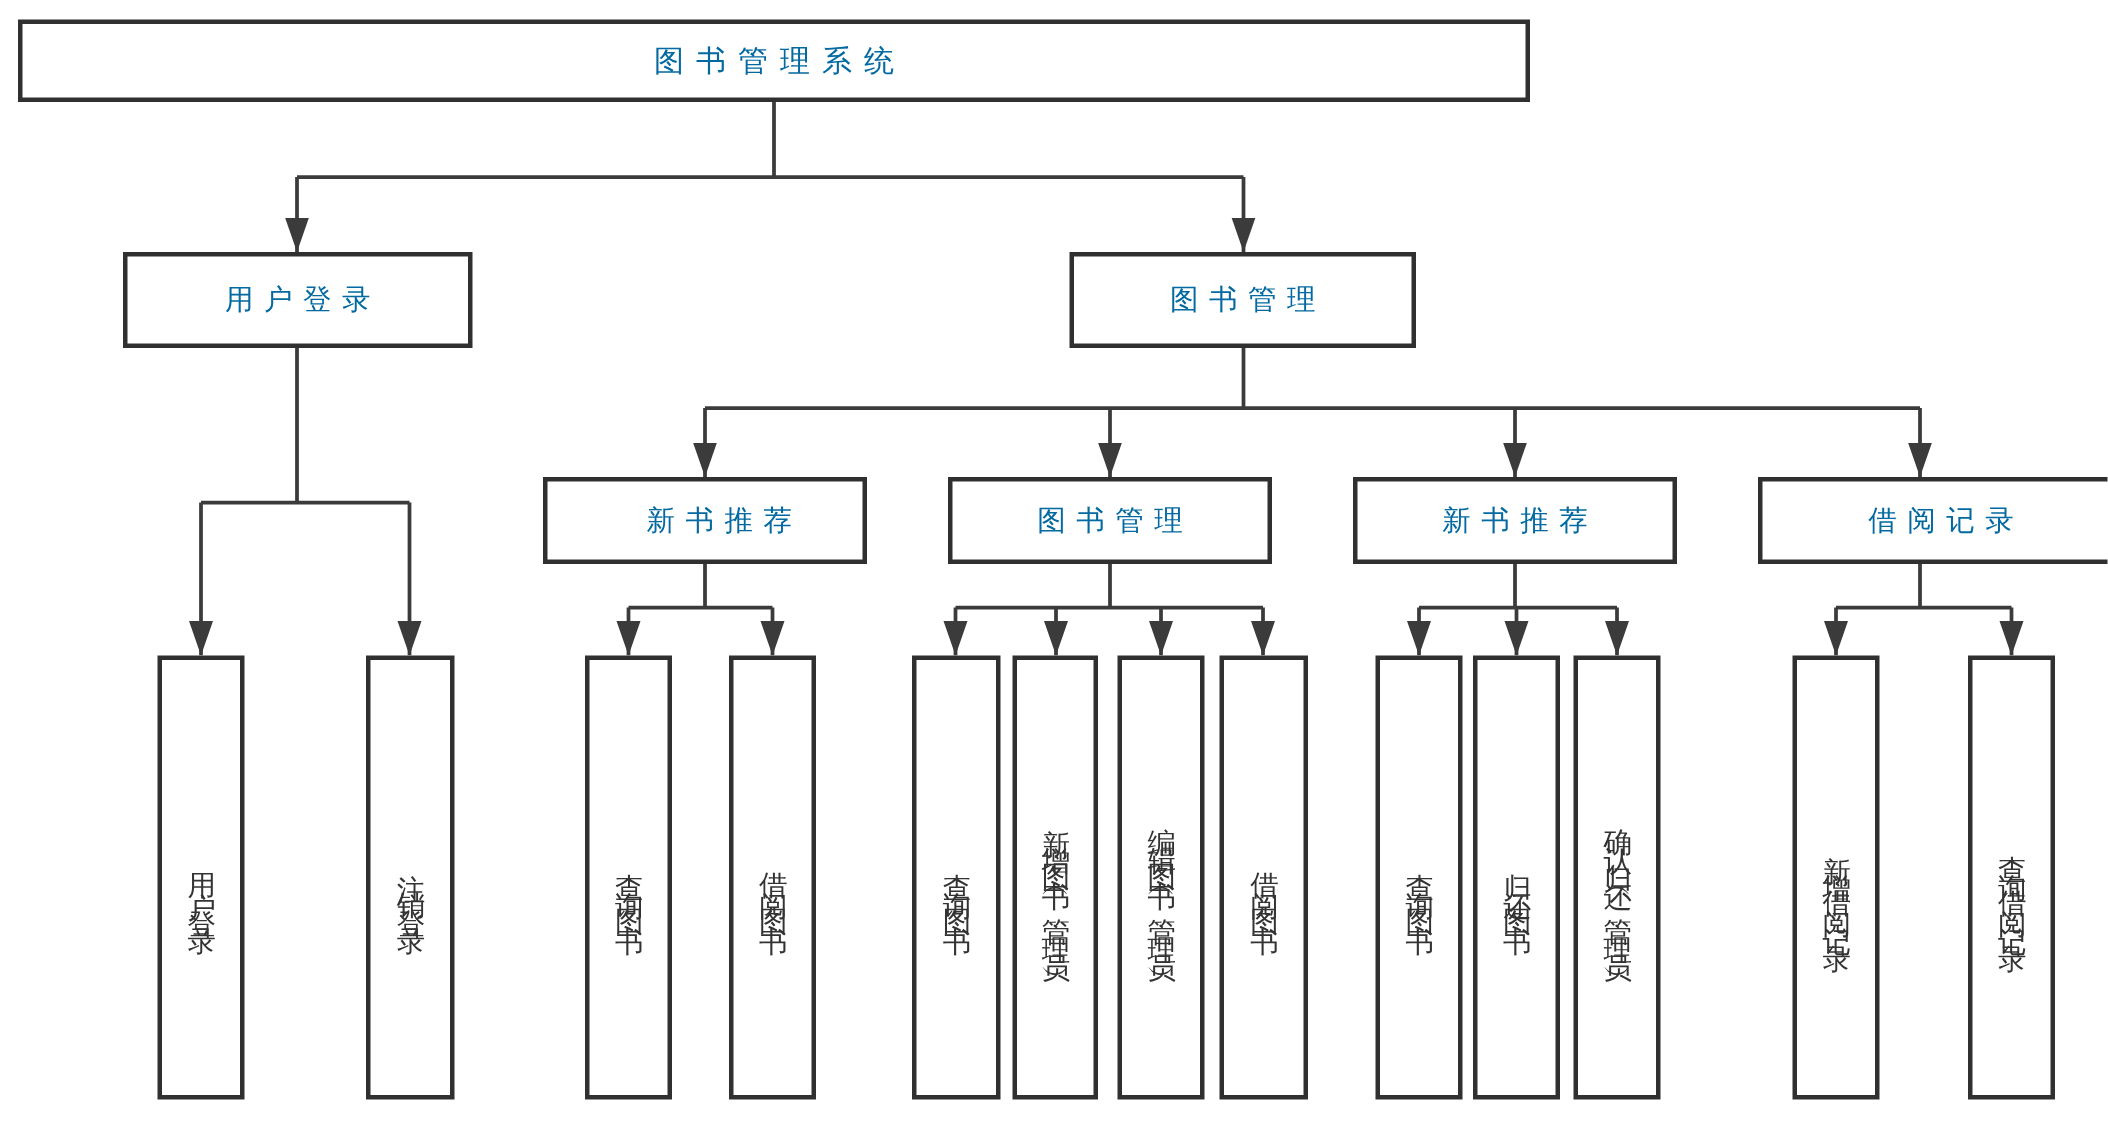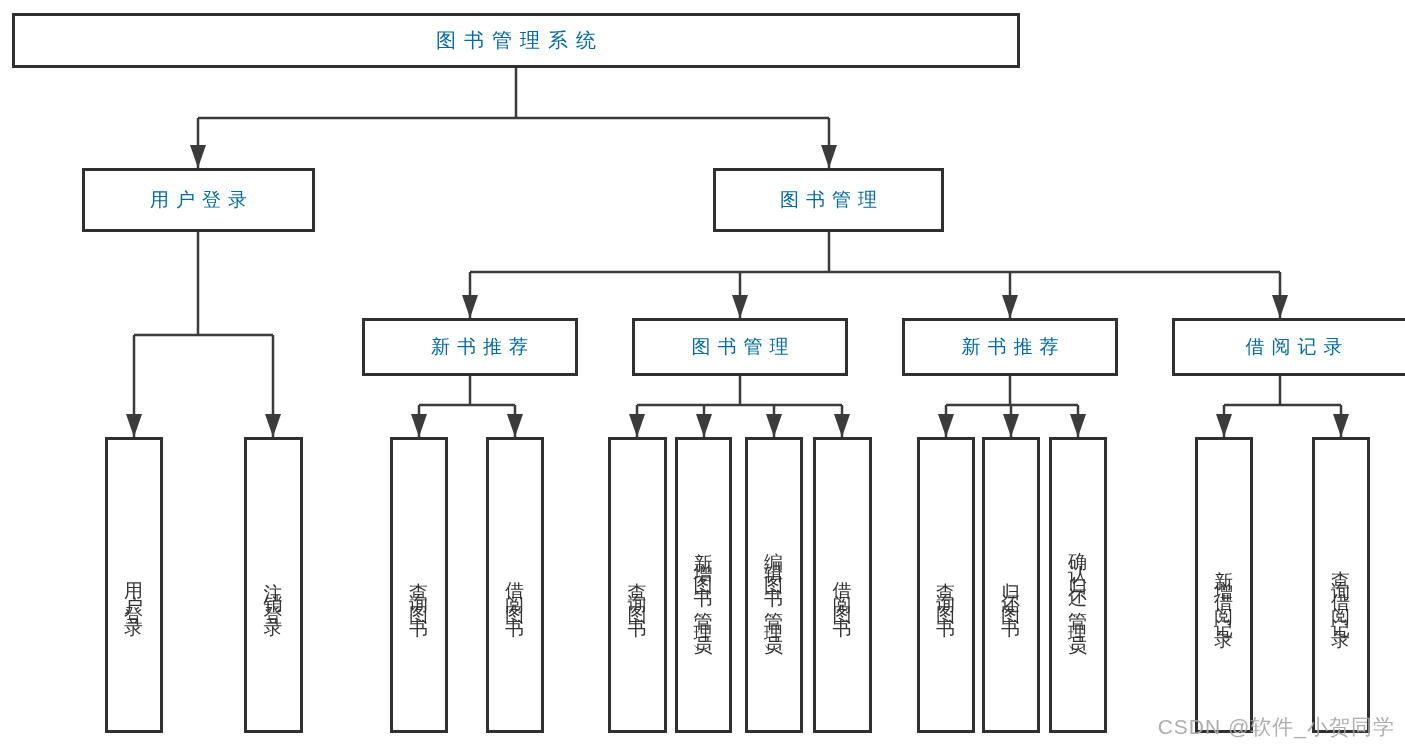--- a/index.html
+++ b/index.html
@@ -141,14 +141,13 @@
     <span class="vlabel">确认归还（管理员）</span>
   </div>
 
   <div class="node leaf" style="left:1195px;top:437px;width:58px;height:296px;">
     <span class="vlabel">新增借阅记录</span>
   </div>
   <div class="node leaf" style="left:1312px;top:437px;width:58px;height:296px;">
     <span class="vlabel">查询借阅记录</span>
   </div>
 
-  <div class="watermark">CSDN @软件_小贺同学</div>
 </div>
 
 </body></html>

